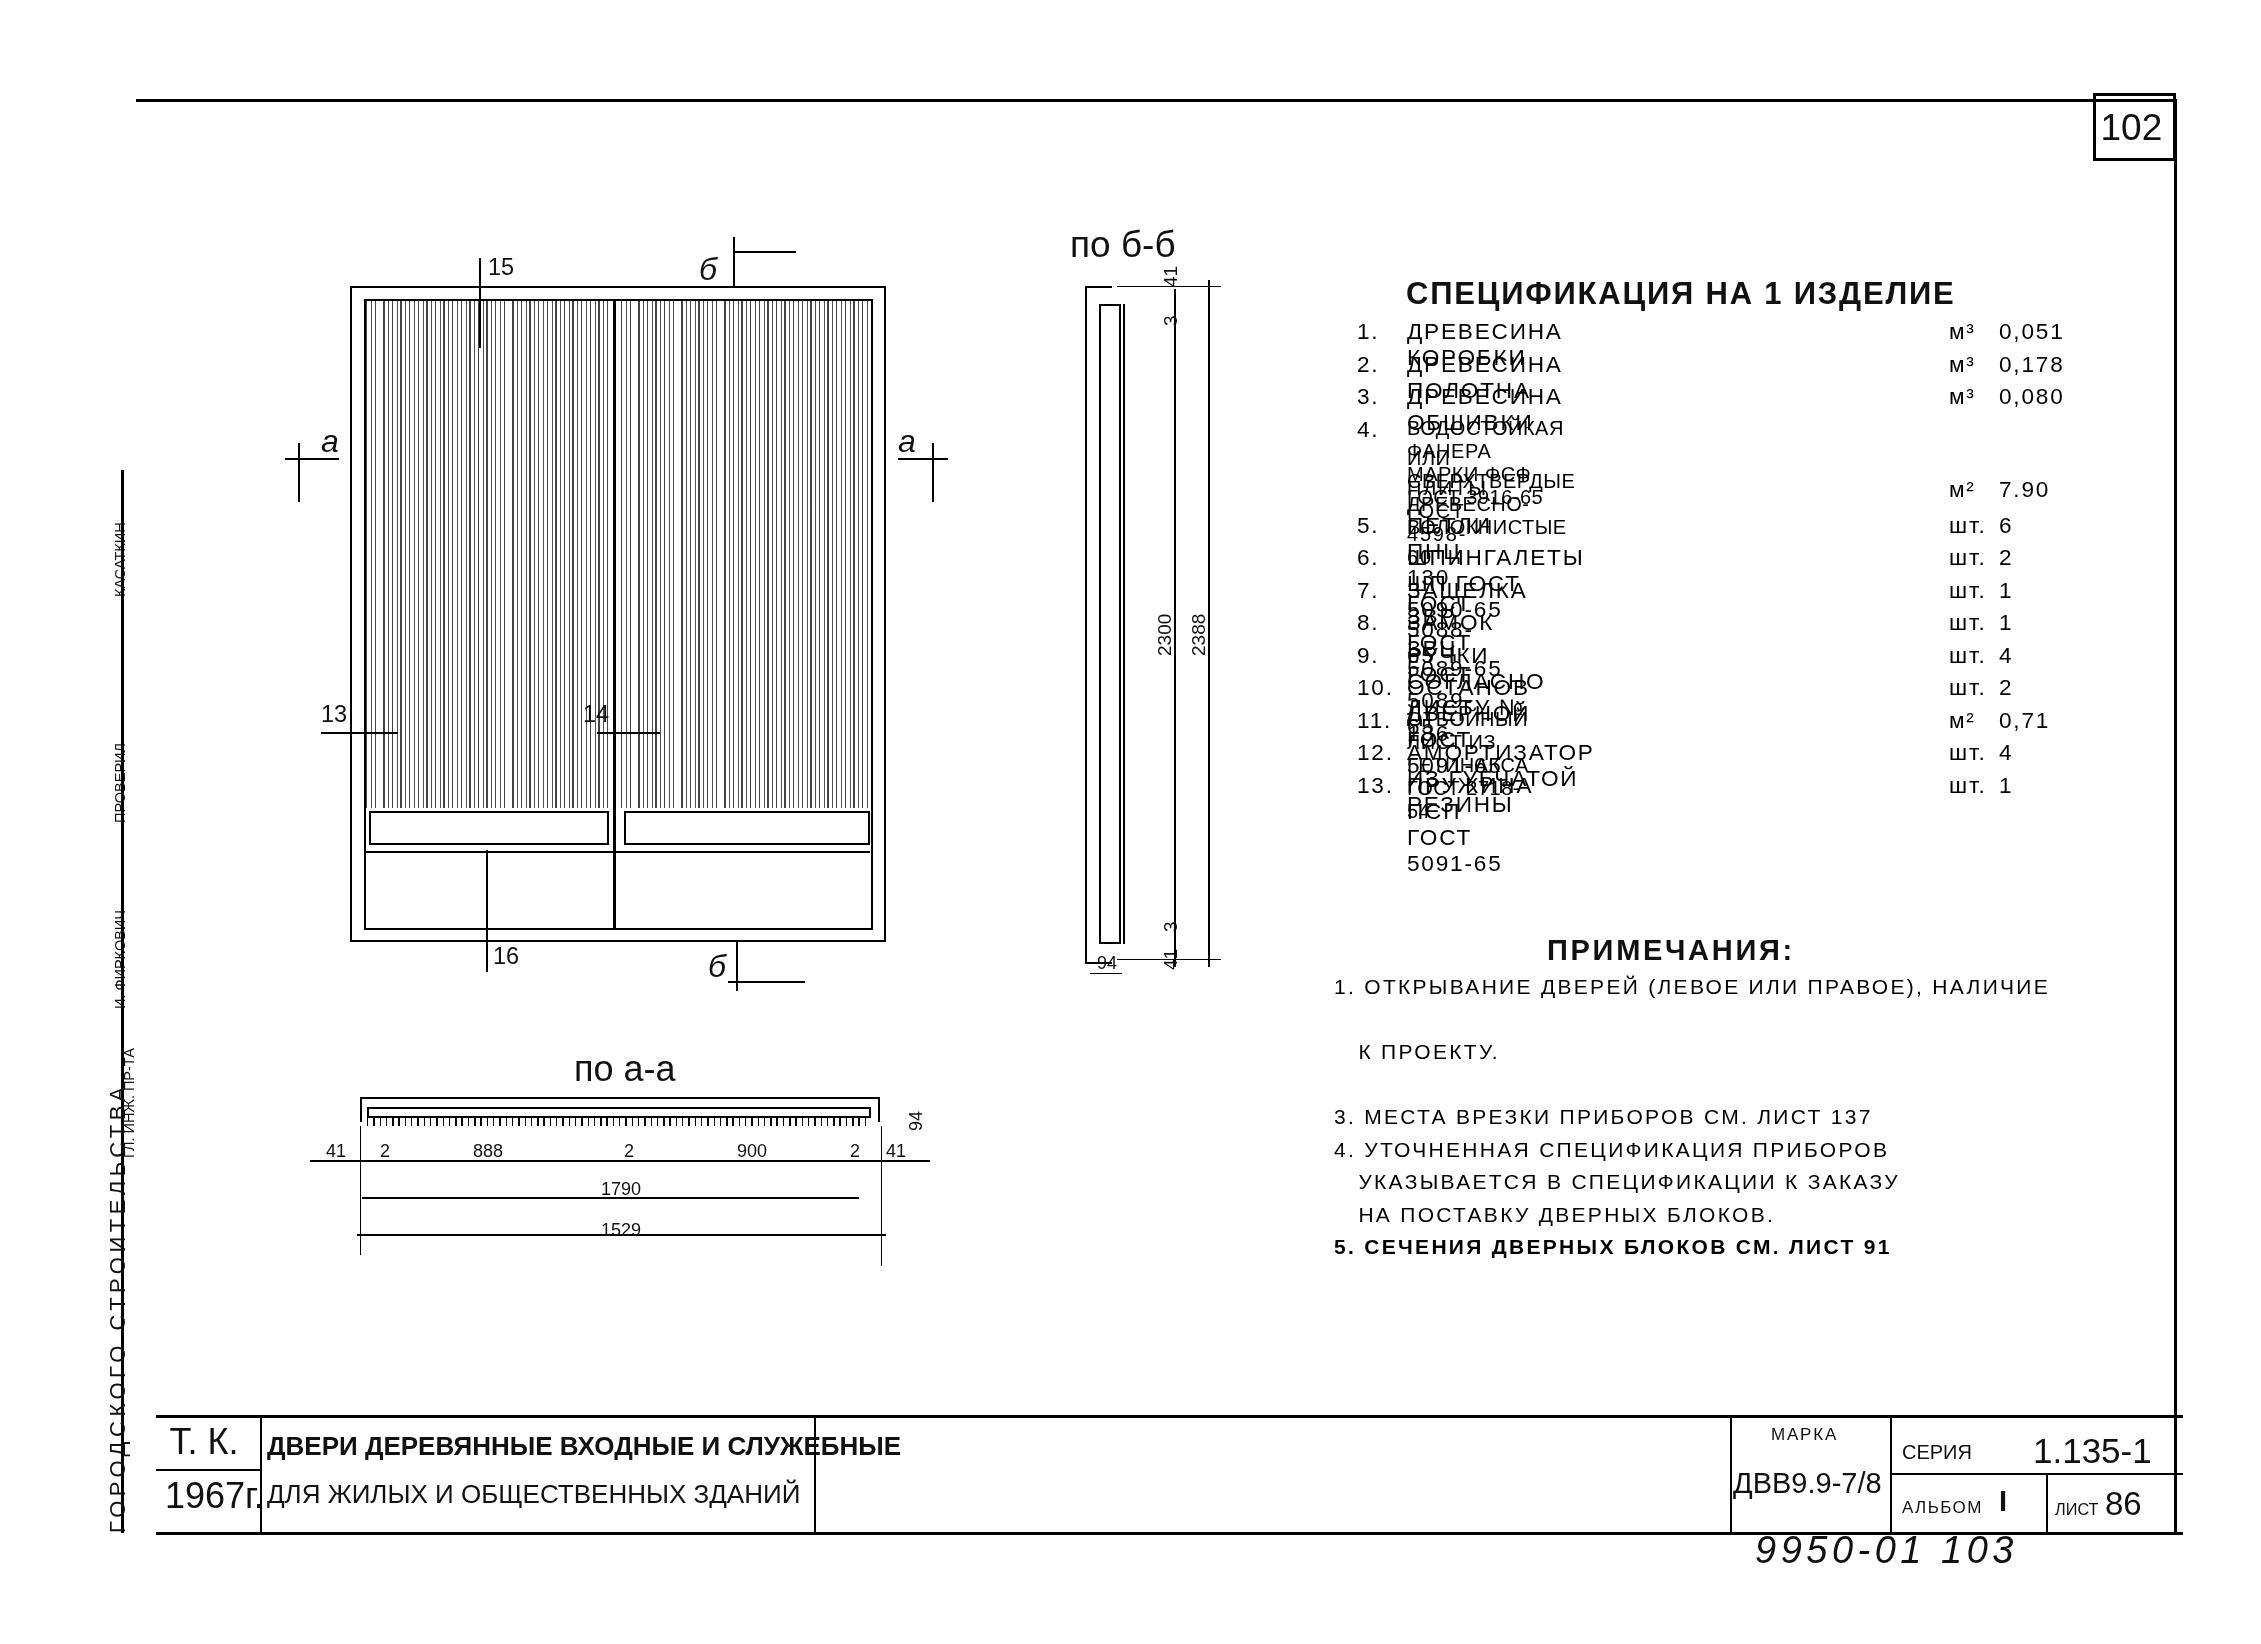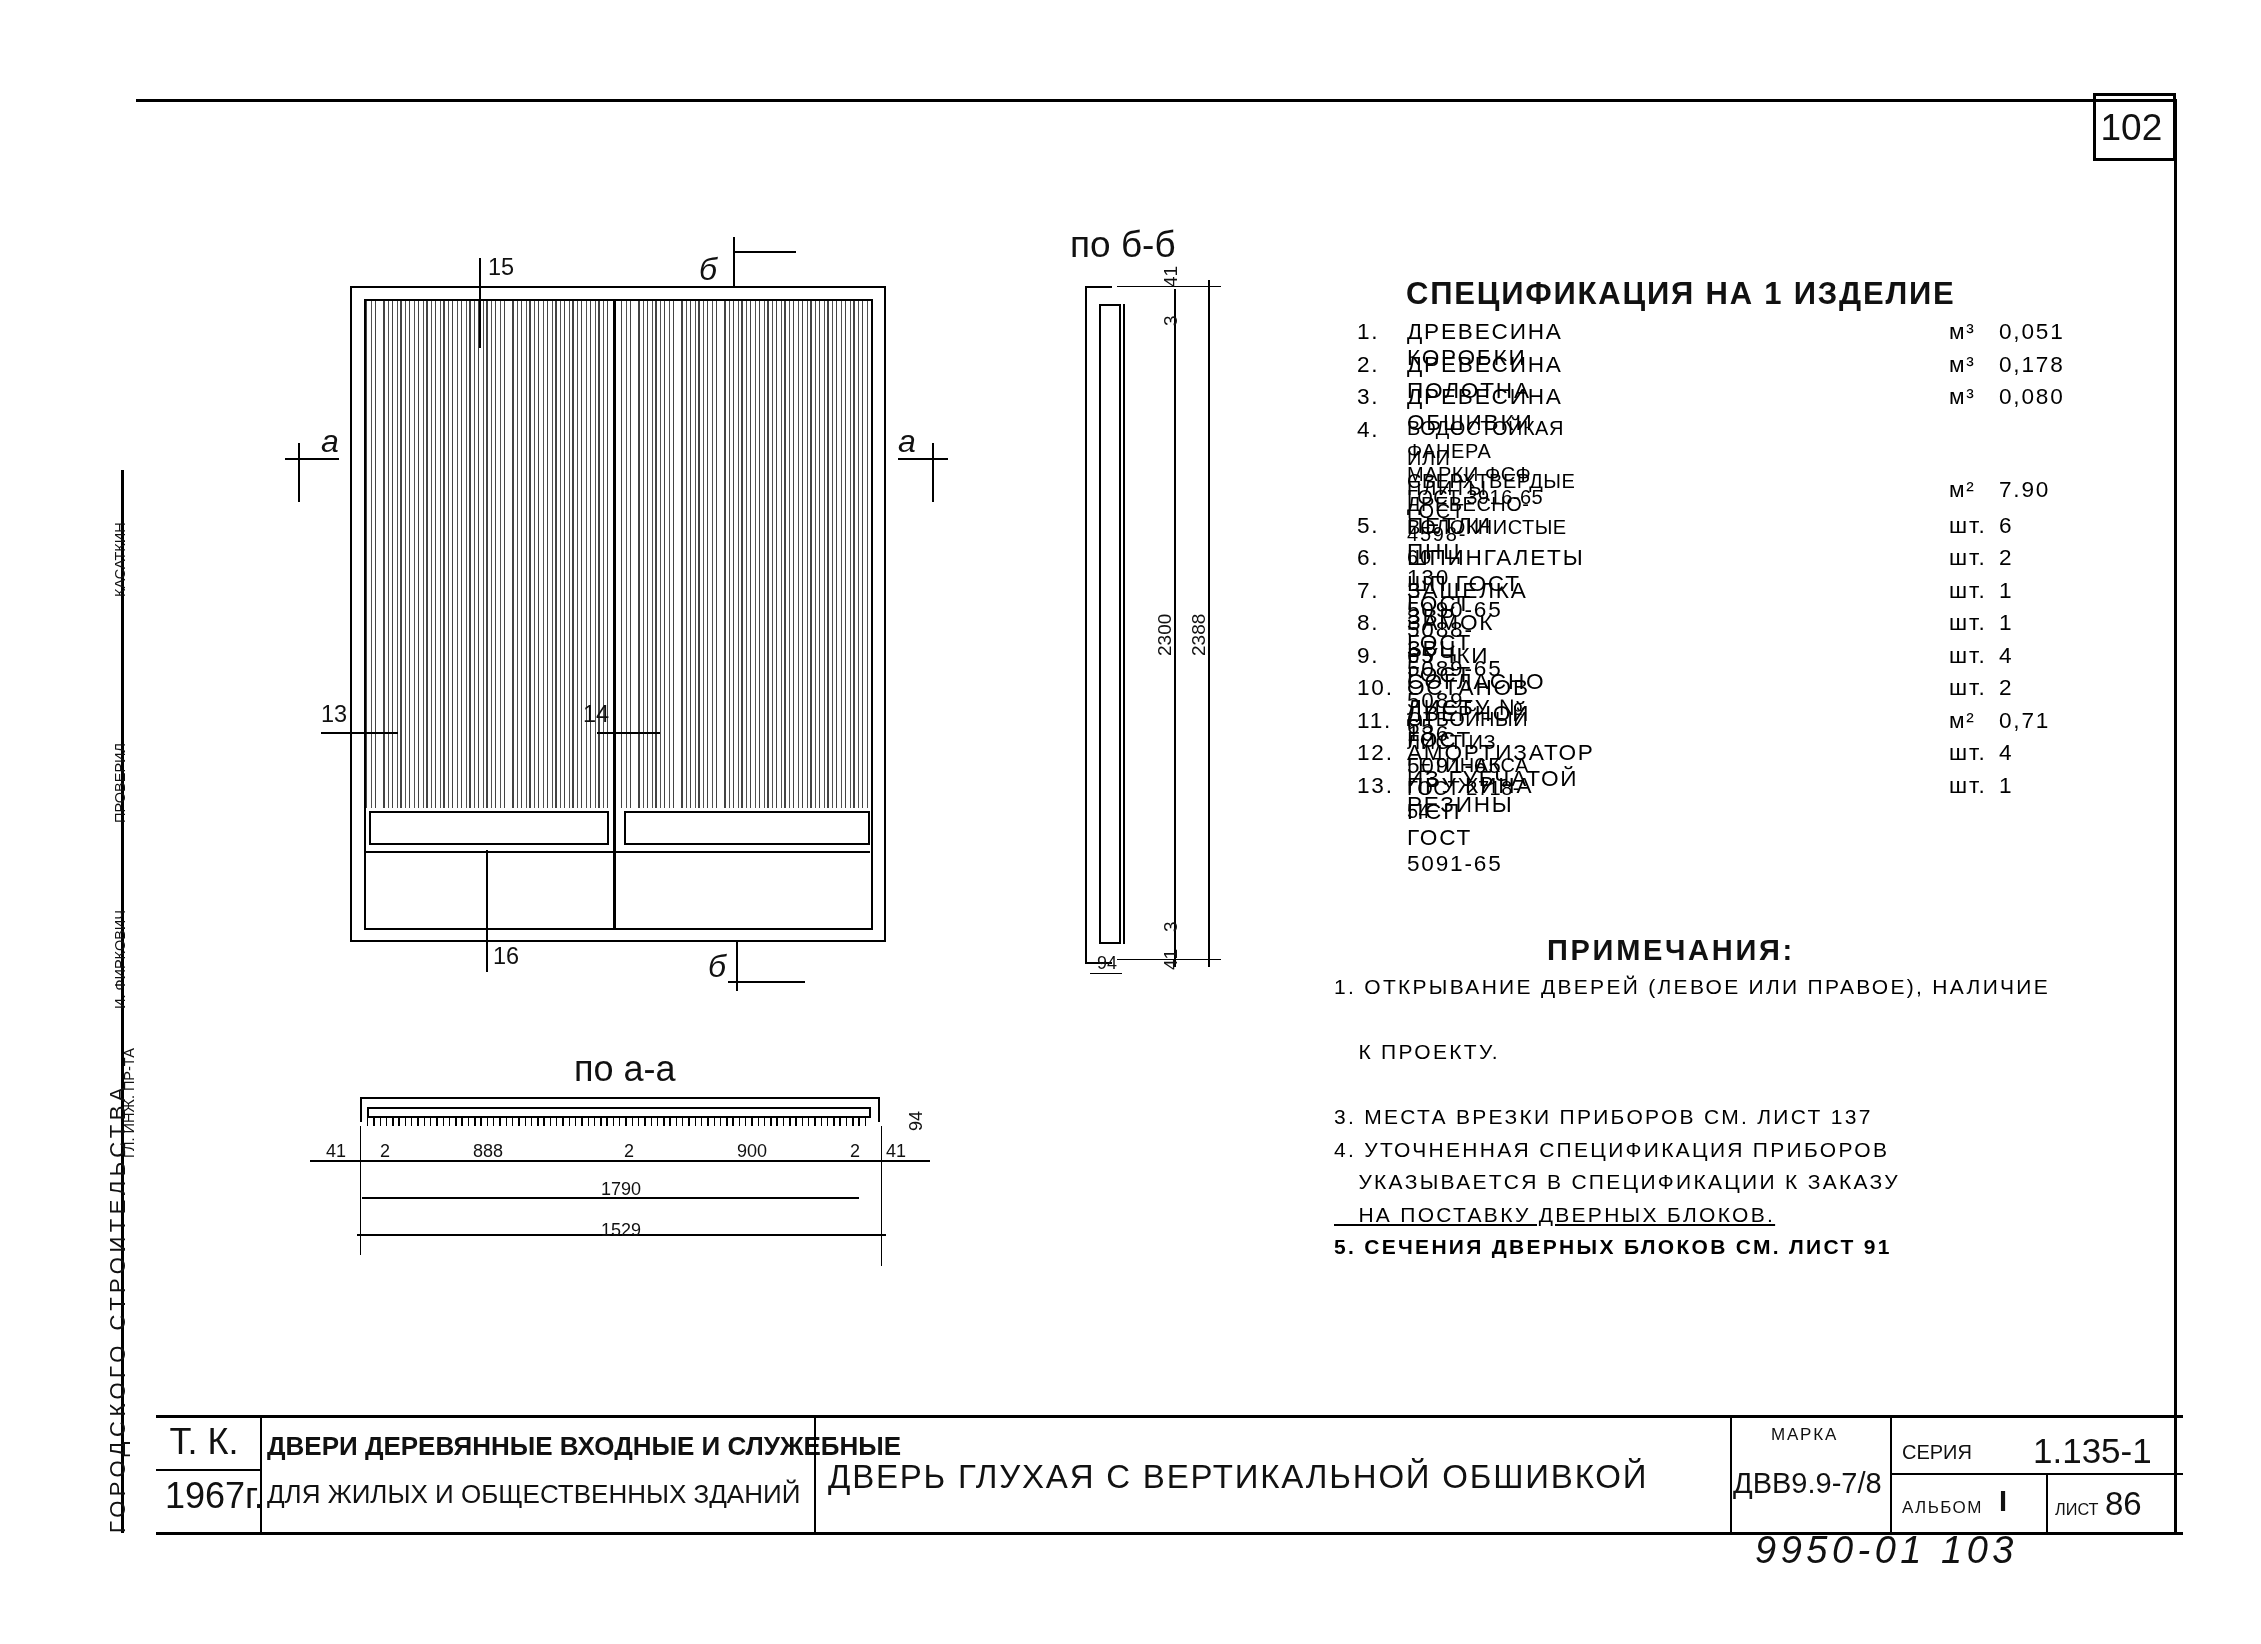--- a/index.html
+++ b/index.html
@@ -191,35 +191,34 @@
   </div>
 </div>
 
 <div class="txt" style="left:1547px;top:936px;font-size:29px;font-weight:bold;letter-spacing:2.7px;">ПРИМЕЧАНИЯ:</div>
 <div class="abs" style="left:1334px;top:975px;width:678px;height:280px;">
   <div class="note-row" style="top:0px;white-space:pre;">1. ОТКРЫВАНИЕ ДВЕРЕЙ (ЛЕВОЕ ИЛИ ПРАВОЕ), НАЛИЧИЕ</div>
   <div class="note-row" style="top:65px;white-space:pre;">   К ПРОЕКТУ.</div>
   <div class="note-row" style="top:130px;white-space:pre;">3. МЕСТА ВРЕЗКИ ПРИБОРОВ СМ. ЛИСТ 137</div>
   <div class="note-row" style="top:163px;white-space:pre;">4. УТОЧНЕННАЯ СПЕЦИФИКАЦИЯ ПРИБОРОВ</div>
   <div class="note-row" style="top:195px;white-space:pre;">   УКАЗЫВАЕТСЯ В СПЕЦИФИКАЦИИ К ЗАКАЗУ</div>
-  <div class="note-row" style="top:228px;white-space:pre;text-decoration:underline;">   НА ПОСТАВКУ ДВЕРНЫХ БЛОКОВ.</div>
+  <div class="note-row" style="top:228px;white-space:pre;">   НА ПОСТАВКУ ДВЕРНЫХ БЛОКОВ.</div>
   <div class="note-row" style="top:260px;white-space:pre;font-weight:bold;">5. СЕЧЕНИЯ ДВЕРНЫХ БЛОКОВ СМ. ЛИСТ 91</div>
 </div>
 
 <div class="abs" style="left:156px;top:1415px;width:2027px;height:90px;">
   <div class="line" style="left:0;top:0;width:2027px;height:3.2px;"></div>
   <div class="line" style="left:0;top:117px;width:2027px;height:3.2px;"></div>
   <div class="line" style="left:0;top:54px;width:104px;height:2.3px;"></div>
   <div class="line" style="left:104px;top:0;width:2.3px;height:120px;"></div>
   <div class="txt" style="left:13.6px;top:9px;font-size:36px;">Т. К.</div>
   <div class="txt" style="left:9px;top:63px;font-size:36px;">1967г.</div>
   <div class="txt" style="left:111px;top:18px;font-size:26px;font-weight:bold;">ДВЕРИ ДЕРЕВЯННЫЕ ВХОДНЫЕ И СЛУЖЕБНЫЕ</div>
   <div class="txt" style="left:111px;top:66px;font-size:26px;font-weight:normal;">ДЛЯ ЖИЛЫХ И ОБЩЕСТВЕННЫХ ЗДАНИЙ</div>
   <div class="line" style="left:658px;top:0;width:2.3px;height:120px;"></div>
-  <div class="txt" style="left:672px;top:45px;font-size:33px;letter-spacing:1.8px;">ДВЕРЬ ГЛУХАЯ С ВЕРТИКАЛЬНОЙ ОБШИВКОЙ</div>
   <div class="line" style="left:1574px;top:0;width:2.3px;height:120px;"></div>
   <div class="txt" style="left:1615px;top:11.3px;font-size:17px;letter-spacing:1.8px;">МАРКА</div>
   <div class="txt" style="left:1577px;top:54px;font-size:29px;">ДВВ9.9-7/8</div>
   <div class="line" style="left:1734px;top:0;width:2.3px;height:120px;"></div>
   <div class="txt" style="left:1746px;top:27px;font-size:20px;">СЕРИЯ</div>
   <div class="txt" style="left:1877px;top:18px;font-size:35px;">1.135-1</div>
   <div class="line" style="left:1734px;top:58px;width:293px;height:2.3px;"></div>
   <div class="txt" style="left:1746px;top:84px;font-size:17px;letter-spacing:1.4px;">АЛЬБОМ</div>
   <div class="txt" style="left:1843px;top:72px;font-size:29px;font-weight:bold;">I</div>
   <div class="line" style="left:1890px;top:58px;width:2.3px;height:62px;"></div>

